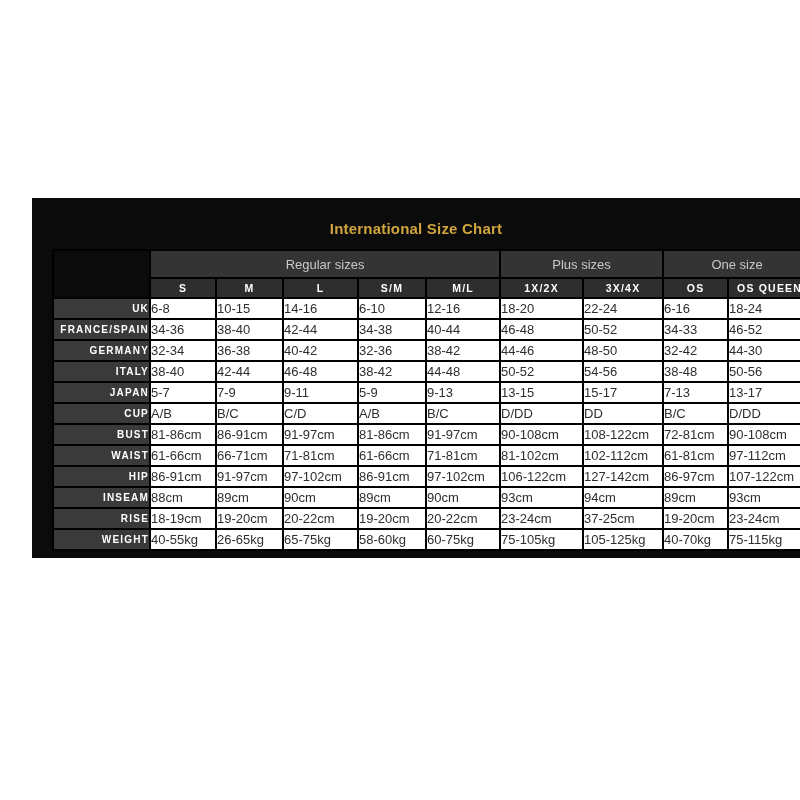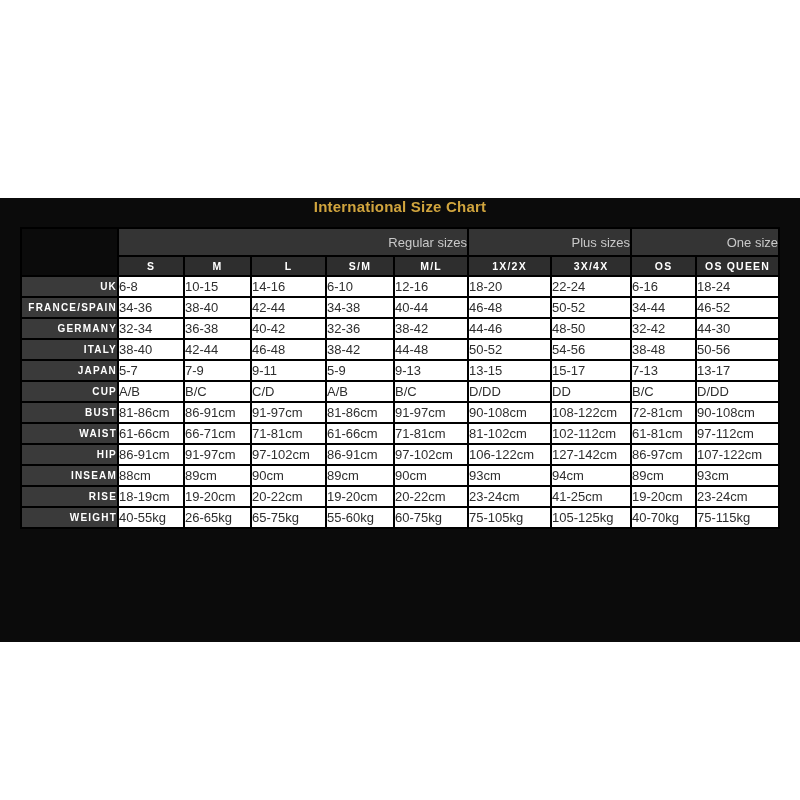--- a/index.html
+++ b/index.html
@@ -6,24 +6,25 @@
     margin: 0;
     padding: 0;
     background: #ffffff;
     width: 800px;
     height: 800px;
     overflow: hidden;
     font-family: "Liberation Sans", sans-serif;
   }
   .band {
     margin-top: 198px;
-    height: 444px;
+    height: 360px;
     background: #0b0b0b;
     box-sizing: border-box;
-    padding-top: 0;
+    padding-top: 22px;
+    margin-left: 32px;
   }
   .chart-title {
     text-align: center;
     font-size: 15px;
     font-weight: bold;
     color: #d1a53e;
     letter-spacing: 0.2px;
     line-height: 18px;
   }
   table.size-chart {
@@ -42,21 +43,21 @@
   }
   td.corner-cell {
     background: transparent;
     border: 2px solid #000000;
   }
   th.group-header {
     background: #343434;
     color: #c9c9c9;
     font-size: 13px;
     font-weight: normal;
-    text-align: right;
+    text-align: center;
     height: 28px;
   }
   th.column-header {
     background: #2e2e2e;
     color: #ffffff;
     font-size: 10.5px;
     font-weight: bold;
     letter-spacing: 1.2px;
     text-align: center;
     height: 20px;
@@ -132,21 +133,21 @@
         </tr>
         <tr>
           <th class="row-header">FRANCE/SPAIN</th>
           <td class="size-cell">34-36</td>
           <td class="size-cell">38-40</td>
           <td class="size-cell">42-44</td>
           <td class="size-cell">34-38</td>
           <td class="size-cell">40-44</td>
           <td class="size-cell">46-48</td>
           <td class="size-cell">50-52</td>
-          <td class="size-cell">34-44</td>
+          <td class="size-cell">34-33</td>
           <td class="size-cell">46-52</td>
         </tr>
         <tr>
           <th class="row-header">GERMANY</th>
           <td class="size-cell">32-34</td>
           <td class="size-cell">36-38</td>
           <td class="size-cell">40-42</td>
           <td class="size-cell">32-36</td>
           <td class="size-cell">38-42</td>
           <td class="size-cell">44-46</td>
@@ -239,30 +240,30 @@
           <td class="size-cell">93cm</td>
         </tr>
         <tr>
           <th class="row-header">RISE</th>
           <td class="size-cell">18-19cm</td>
           <td class="size-cell">19-20cm</td>
           <td class="size-cell">20-22cm</td>
           <td class="size-cell">19-20cm</td>
           <td class="size-cell">20-22cm</td>
           <td class="size-cell">23-24cm</td>
-          <td class="size-cell">41-25cm</td>
+          <td class="size-cell">37-25cm</td>
           <td class="size-cell">19-20cm</td>
           <td class="size-cell">23-24cm</td>
         </tr>
         <tr>
           <th class="row-header">WEIGHT</th>
           <td class="size-cell">40-55kg</td>
           <td class="size-cell">26-65kg</td>
           <td class="size-cell">65-75kg</td>
-          <td class="size-cell">55-60kg</td>
+          <td class="size-cell">58-60kg</td>
           <td class="size-cell">60-75kg</td>
           <td class="size-cell">75-105kg</td>
           <td class="size-cell">105-125kg</td>
           <td class="size-cell">40-70kg</td>
           <td class="size-cell">75-115kg</td>
         </tr>
       </tbody>
   </table>
 </div>
 

